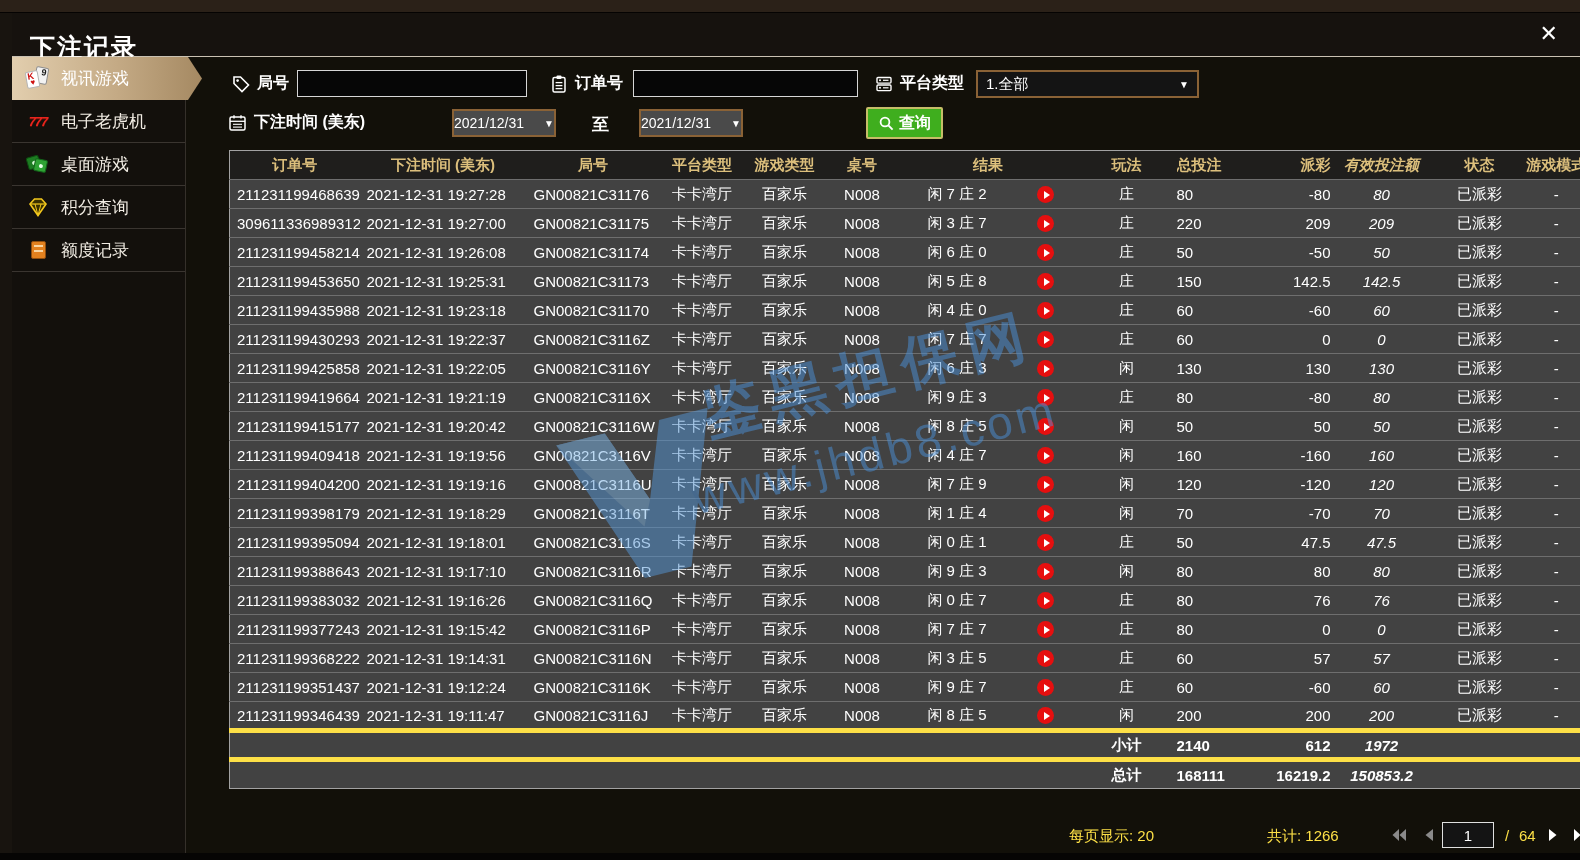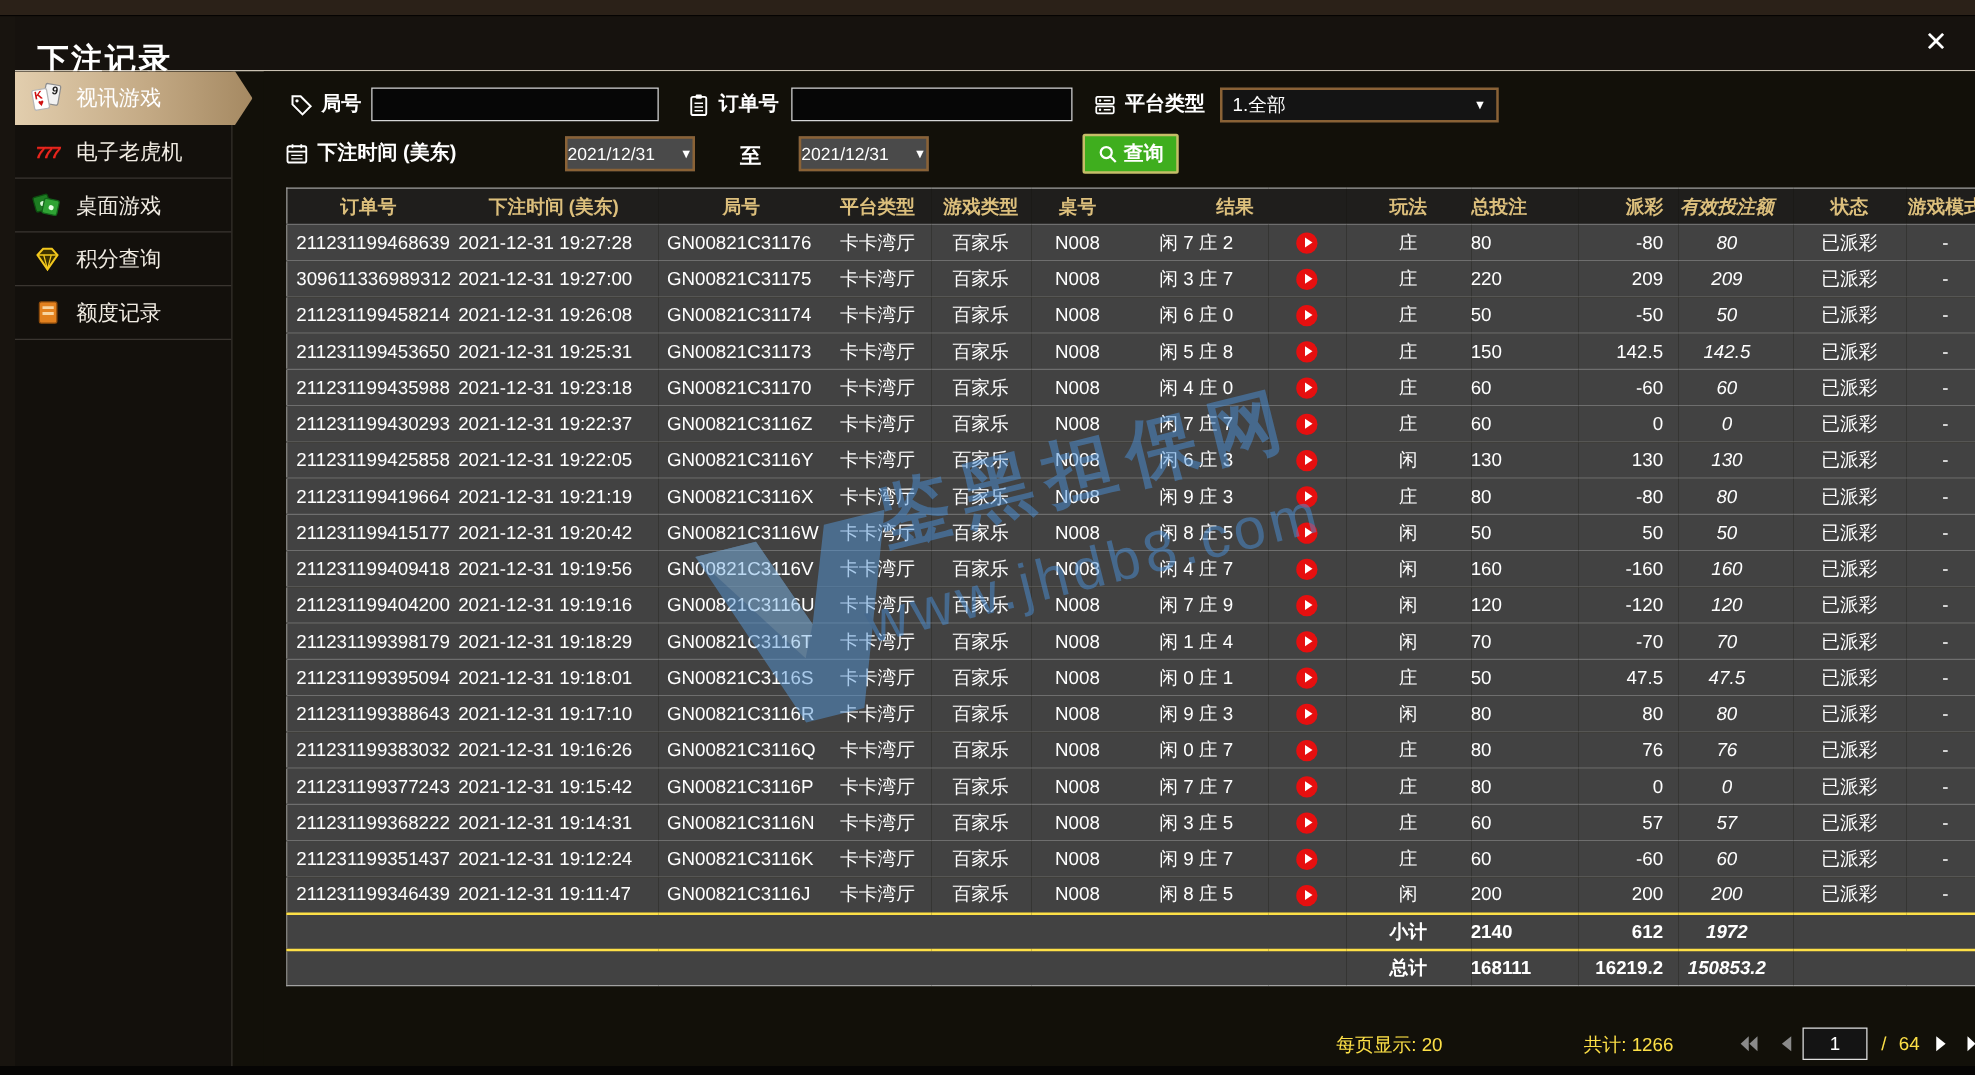--- a/index.html
+++ b/index.html
@@ -91,21 +91,21 @@
   .ar-valid { text-align:center; padding-right:14px;font-style:italic; }
   td.win  { color:#d01515; }
   td.lose { color:#57de47; }
   td.zero { color:#ffffff; }
   td.status { color:#18d418; }
   td.mode { color:#e0e0e0; }
   .play-icon { width:17px; height:17px; border-radius:50%; background:#e60f0f;
     display:inline-flex; align-items:center; justify-content:center; vertical-align:middle; cursor:pointer; }
   .play-icon::after { content:""; border-left:6px solid #fff; border-top:4px solid transparent;
     border-bottom:4px solid transparent; margin-left:2px; }
-  .summary td { background:#3d3d3d; color:#e8e800; font-weight:bold; border-top:2px solid #fde047; }
+  .summary td { background:#3d3d3d; color:#e8e800; font-weight:bold; border-top:5px solid #fde047; }
 
   
   .watermark { position:absolute; left:545px; top:300px; width:600px; height:280px;
     transform:rotate(-14deg); color:#4a90d8; opacity:0.5; z-index:5; pointer-events:none; }
   .wm-line1 { position:absolute; left:160px; top:28px; font-size:58px; font-weight:bold; letter-spacing:10px; }
   .wm-line2 { position:absolute; left:130px; top:118px; font-size:46px; letter-spacing:4px; }
 
   
   .foot-item { position:absolute; font-size:15px; color:#fde047; }
   .pager-icon { position:absolute; width:20px; height:20px; display:flex; align-items:center;

